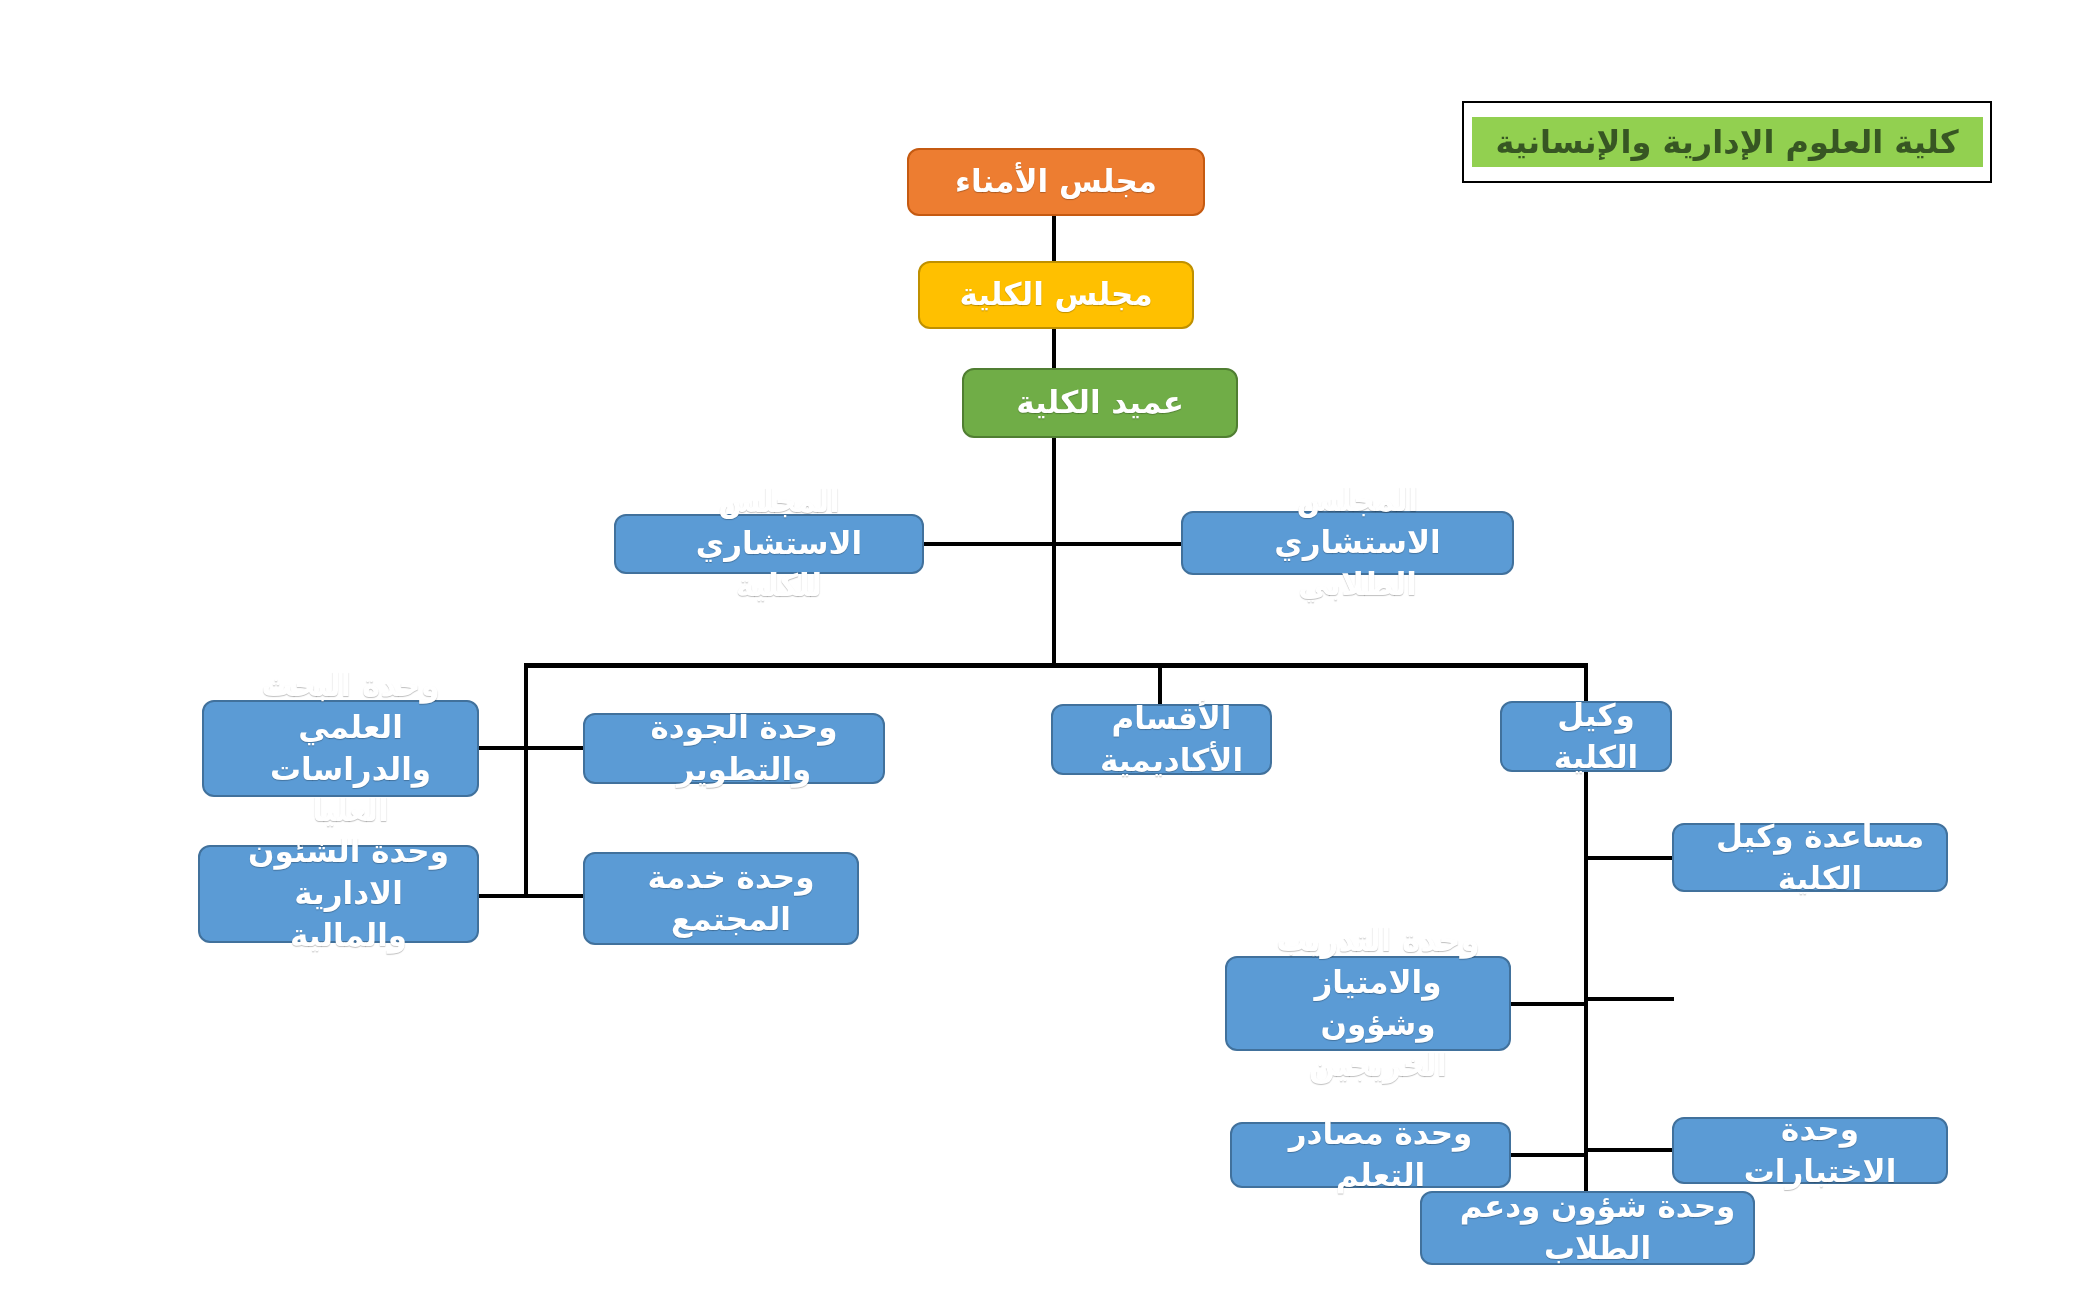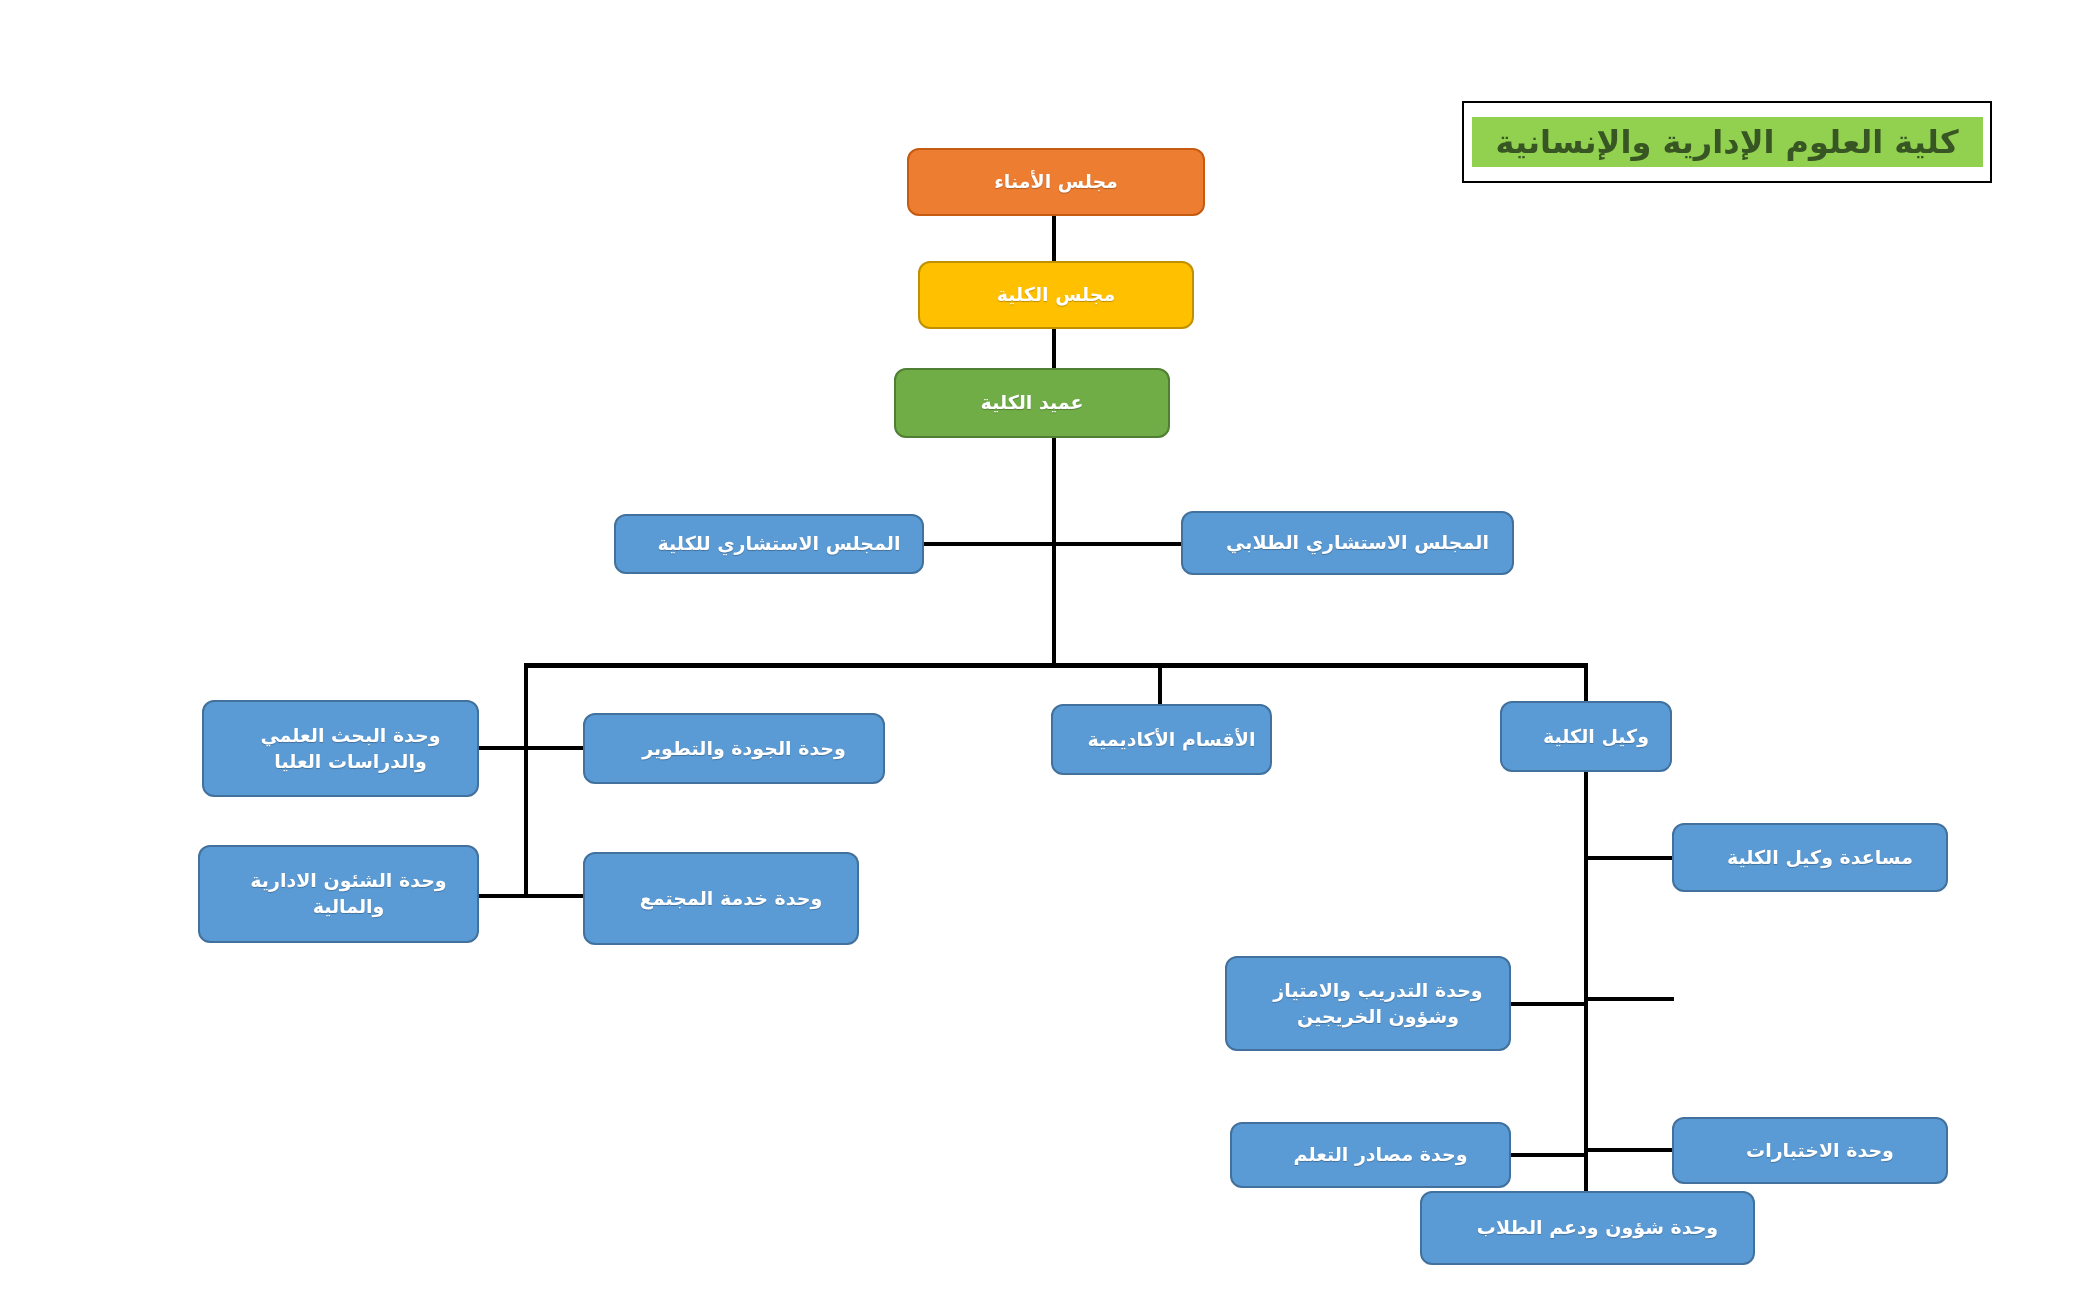--- a/index.html
+++ b/index.html
@@ -23,21 +23,21 @@
   }
   .node {
     position: absolute;
     z-index: 2;
     display: flex;
     align-items: center;
     justify-content: center;
     text-align: center;
     color: #ffffff;
     font-weight: bold;
-    font-size: 19px;
+    font-size: 31px;
     line-height: 1.35;
     border-radius: 12px;
     padding: 4px 12px;
     box-sizing: border-box;
     text-shadow: 0 1px 1px rgba(0,0,0,0.25);
   }
   .node.blue   { background: var(--blue, #5B9BD5);  border: 2px solid var(--blue_border, #41719C); padding-left: 32px; }
   .node.orange { background: var(--orange, #ED7D31); border: 2px solid #C55A11; }
   .node.yellow { background: var(--yellow, #FFC000); border: 2px solid #BF9000; }
   .node.green  { background: var(--green, #70AD47);  border: 2px solid #507E32; }
@@ -90,21 +90,21 @@
   <div class="title-box">
     <div class="title-inner">كلية العلوم الإدارية والإنسانية</div>
   </div>
 
   <div class="node orange" style="left:907px; top:148px; width:298px; height:68px;">
     <span>مجلس الأمناء</span>
   </div>
   <div class="node yellow" style="left:918px; top:261px; width:276px; height:68px;">
     <span>مجلس الكلية</span>
   </div>
-  <div class="node green" style="left:894px; top:368px; width:276px; height:70px;">
+  <div class="node green" style="left:962px; top:368px; width:276px; height:70px;">
     <span>عميد الكلية</span>
   </div>
 
   <div class="node blue" style="left:614px; top:514px; width:310px; height:60px;">
     <span>المجلس الاستشاري للكلية</span>
   </div>
   <div class="node blue" style="left:1181px; top:511px; width:333px; height:64px;">
     <span>المجلس الاستشاري الطلابي</span>
   </div>
 

